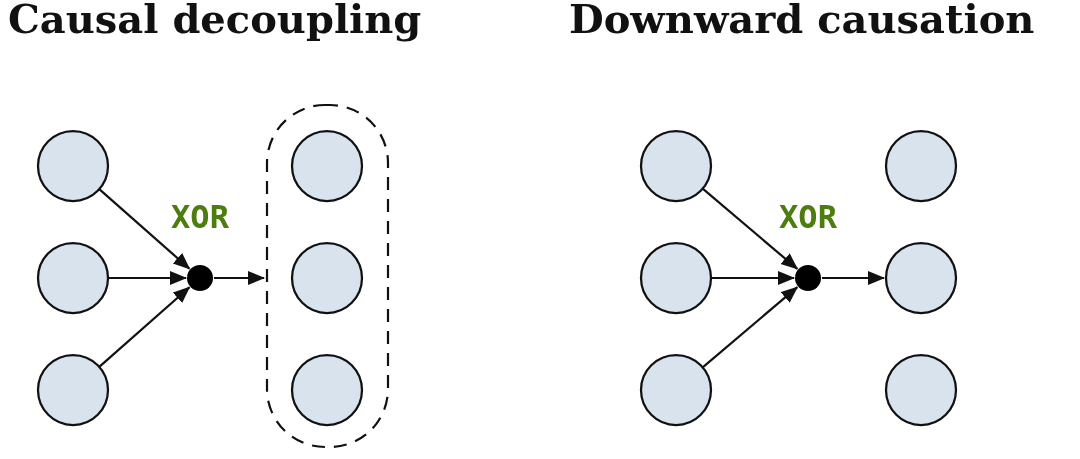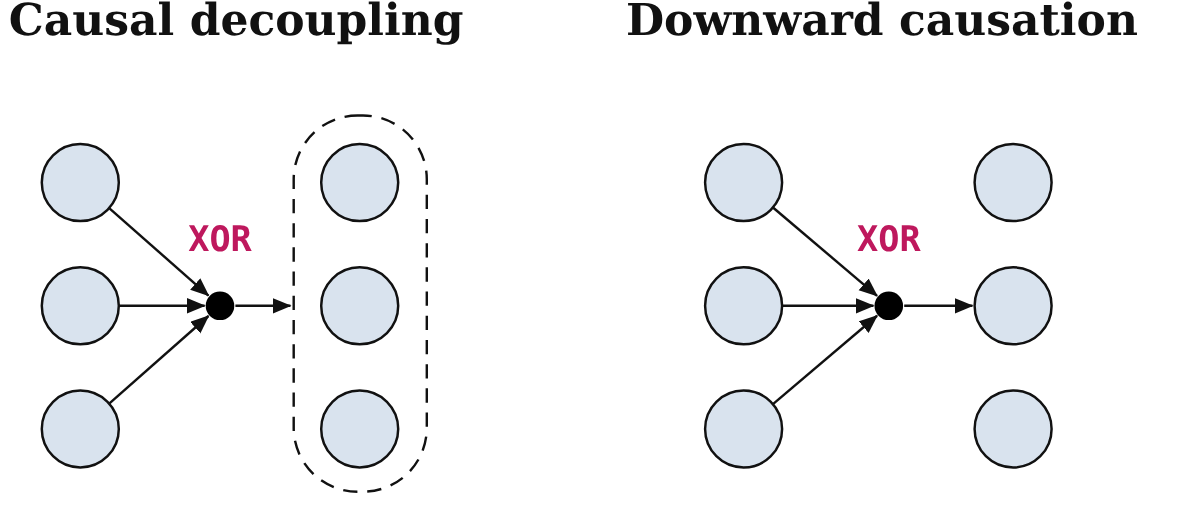--- a/index.html
+++ b/index.html
@@ -38,21 +38,21 @@
   .panel-left  .panel-title { left: 8px; }
   .panel-right .panel-title { left: 57px; }
   .gate-label {
     position: absolute;
     top: 201px;
     transform: translateX(-50%);
     font-family: "DejaVu Sans Mono", "Liberation Mono", monospace;
     font-weight: bold;
     font-size: 32px;
     line-height: 32px;
-    color: #be185d;
+    color: #4d7c0f;
     white-space: nowrap;
   }
   .panel-left  .gate-label { left: 200px; }
   .panel-right .gate-label { left: 296px; }
   svg.diagram {
     position: absolute;
     left: 0;
     top: 0;
     display: block;
   }

